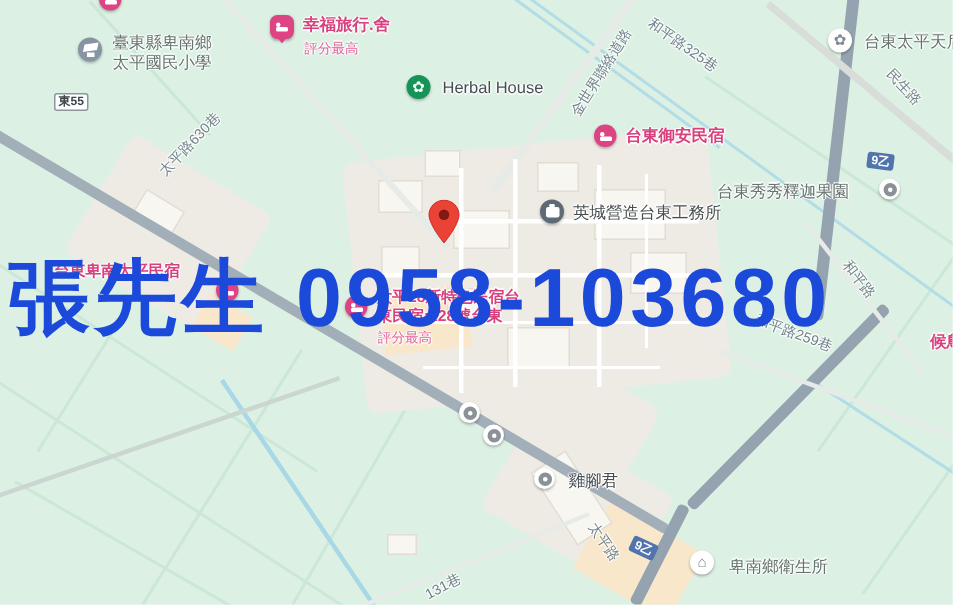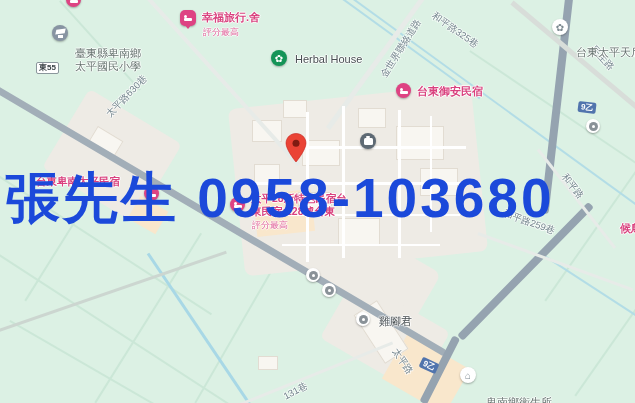--- a/index.html
+++ b/index.html
@@ -16,21 +16,21 @@
   .building { position:absolute; background:#f8f6f1; border:1px solid #e2dcd2; z-index:3; }
 
   .road-major { position:absolute; background:#a2aeb8; transform-origin:left center; z-index:4; border-radius:3px; }
   .road-hwy   { position:absolute; background:#95a3b0; transform-origin:top center; z-index:4; border-radius:3px; }
   .road-minor { position:absolute; background:#e7ebe8; transform-origin:left center; z-index:4; }
   .street     { position:absolute; background:#ffffff; z-index:5; }
 
   .halo { text-shadow:-1px 0 0 rgba(255,255,255,.85), 1px 0 0 rgba(255,255,255,.85),
                       0 -1px 0 rgba(255,255,255,.85), 0 1px 0 rgba(255,255,255,.85); }
   .poi-label { position:absolute; font-size:11px; line-height:13px; color:#474e51; z-index:12; white-space:nowrap; }
-  .poi-label.gray { color:#66736f;margin-top:24px; }
+  .poi-label.gray { color:#66736f; }
   .pink-label { position:absolute; font-size:11px; line-height:13px; color:#d9417e; font-weight:bold; z-index:12; white-space:nowrap; }
   .pink-sub { position:absolute; font-size:9px; color:#e0639a; z-index:12; white-space:nowrap; }
   .road-label { position:absolute; font-size:9.5px; color:#70828a; z-index:10; white-space:nowrap; }
 
   .dot-poi { position:absolute; width:14px; height:14px; border-radius:50%; background:#fff;
              box-shadow:0 1px 2px rgba(0,0,0,.3); z-index:11; }
   .dot-poi::before { content:""; position:absolute; left:2.5px; top:2.5px; width:9px; height:9px;
              border-radius:50%; background:#8a9298; }
   .dot-poi::after { content:""; position:absolute; left:5.5px; top:5.5px; width:3px; height:3px;
              border-radius:50%; background:#fff; }
@@ -162,21 +162,23 @@
 
   <span class="circle-poi" style="left:552px;top:19px;">
       <span>✿</span>
     </span>
   <div class="poi-label gray halo" style="left:576px;top:22px;">台東太平天后宮</div>
 
   <span class="pink-circle g-bed" style="left:396px;top:83px;"></span>
   <div class="pink-label halo" style="left:417px;top:85px;">台東御安民宿</div>
 
   <span class="circle-poi darkgray g-case" style="left:360px;top:133px;"></span>
-
+  <div class="poi-label halo" style="left:382px;top:136px;">英城營造台東工務所</div>
+
+  <div class="poi-label gray halo" style="left:478px;top:122px;">台東秀秀釋迦果園</div>
   <span class="dot-poi" style="left:586px;top:119px;"></span>
 
   <svg class="abs" style="left:285px;top:133px;z-index:13;" width="22" height="30" viewBox="0 0 22 30">
     <path d="M11 0.5C5.3 0.5 1 4.9 1 10.2c0 6.8 10 18.8 10 18.8s10-12 10-18.8C21 4.9 16.7 0.5 11 0.5z" fill="#EA4335" stroke="#C5221F" stroke-width="0.6"></path>
     <circle cx="11" cy="10.2" r="3.5" fill="#7F1B12"></circle>
   </svg>
 
   <div class="pink-label halo" style="left:36px;top:175px;font-size:10.5px;">
     <div>台東卑南太平民宿</div>
   </div>

